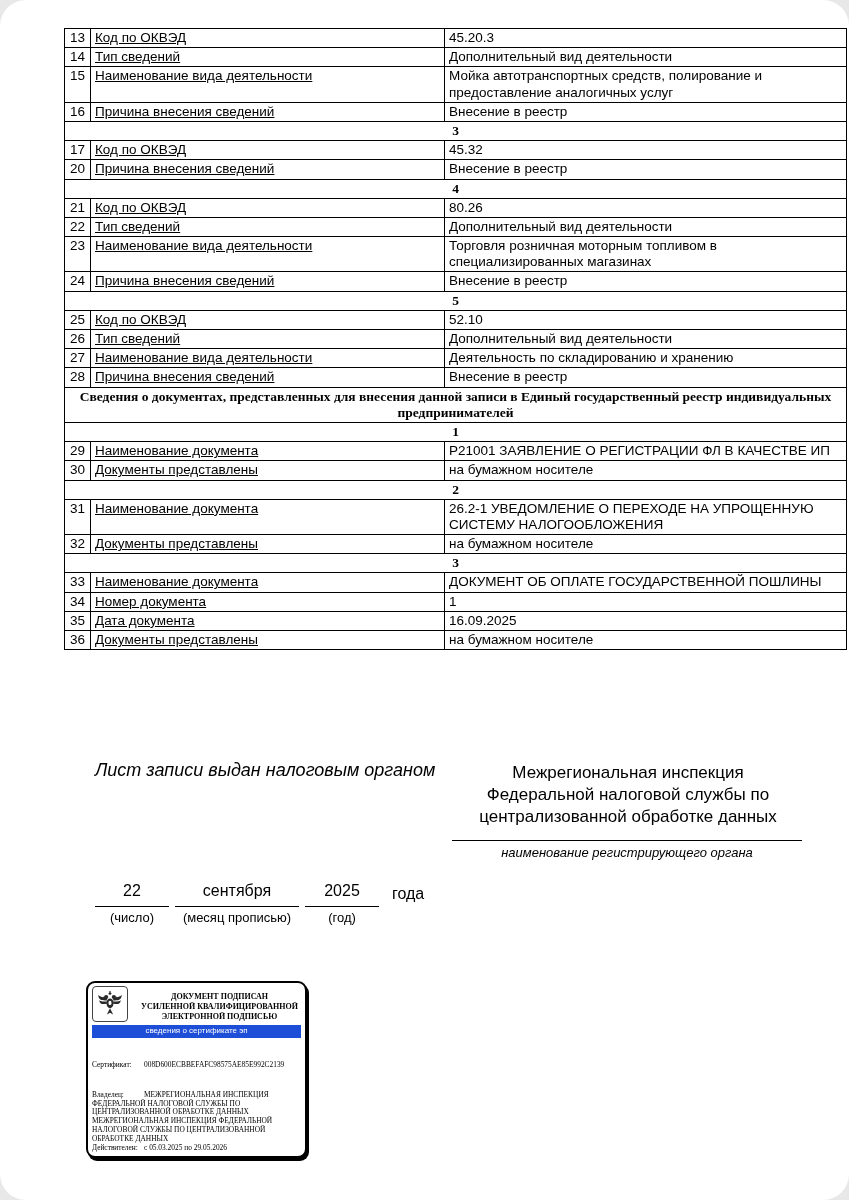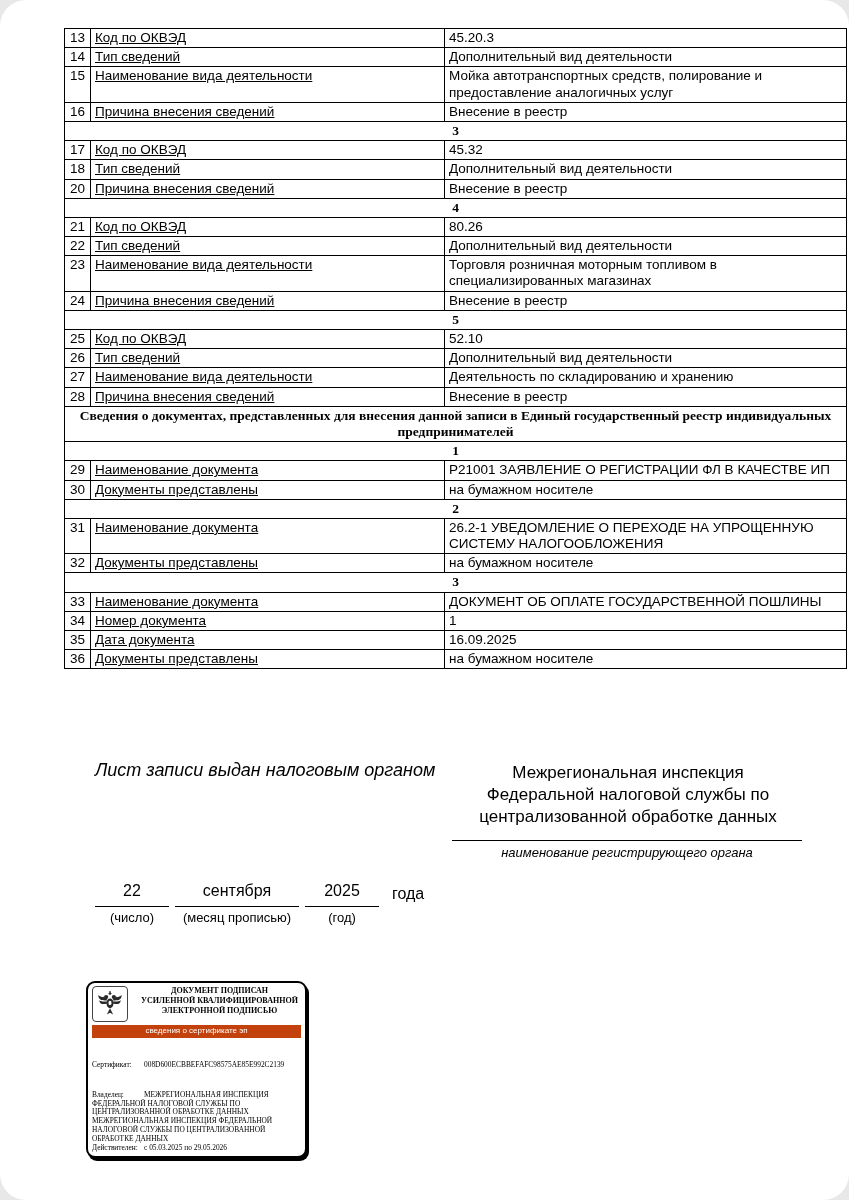--- a/index.html
+++ b/index.html
@@ -52,31 +52,31 @@
   .df-month{left:175px;top:882px;width:124px;}
   .df-year{left:305px;top:882px;width:74px;}
   .year-suffix{position:absolute;left:392px;top:885px;font-size:16px;}
   
   .stamp{
     position:absolute;left:86px;top:981px;width:221px;
     border:2px solid #000;border-radius:9px;
     box-shadow:2px 3px 0 #000;
     background:#fff;padding:3px 4px 3px 4px;box-sizing:border-box;
   }
-  .stamp-head{display:flex;align-items:flex-start;gap:10px;}
+  .stamp-head{display:flex;align-items:flex-end;gap:10px;}
   .emblem{
     flex:0 0 auto;border:1px solid #444;border-radius:4px;padding:1px;
     width:32px;height:32px;display:flex;align-items:center;justify-content:center;
   }
   .stamp-title{
     flex:1;text-align:center;font-family:"Liberation Serif",serif;
     font-weight:bold;font-size:8px;line-height:1.25;
   }
   .stamp-bar{
-    background:#c2410c;color:#fff;text-align:center;
+    background:#1d4ed8;color:#fff;text-align:center;
     font-size:8px;line-height:1.35;padding:1px 0;margin:3px 0 2px 0;
     font-family:"Liberation Sans",sans-serif;
   }
   .stamp-details{
     font-family:"Liberation Serif",serif;font-size:7.4px;line-height:1.2;
   }
   .cert-label{display:inline-block;min-width:52px;margin-top:21px;}
   .valid-label{display:inline-block;min-width:52px;}
 </style>
 </head>
@@ -111,25 +111,20 @@
           <td class="c-label">Причина внесения сведений</td>
           <td class="c-value">Внесение в реестр</td>
         </tr>
         <tr>
           <td class="c-sep" colspan="3">3</td>
         </tr>
         <tr>
           <td class="c-num">17</td>
           <td class="c-label">Код по ОКВЭД</td>
           <td class="c-value">45.32</td>
-        </tr>
-        <tr>
-          <td class="c-num">18</td>
-          <td class="c-label">Тип сведений</td>
-          <td class="c-value">Дополнительный вид деятельности</td>
         </tr>
         <tr>
           <td class="c-num">20</td>
           <td class="c-label">Причина внесения сведений</td>
           <td class="c-value">Внесение в реестр</td>
         </tr>
         <tr>
           <td class="c-sep" colspan="3">4</td>
         </tr>
         <tr>

